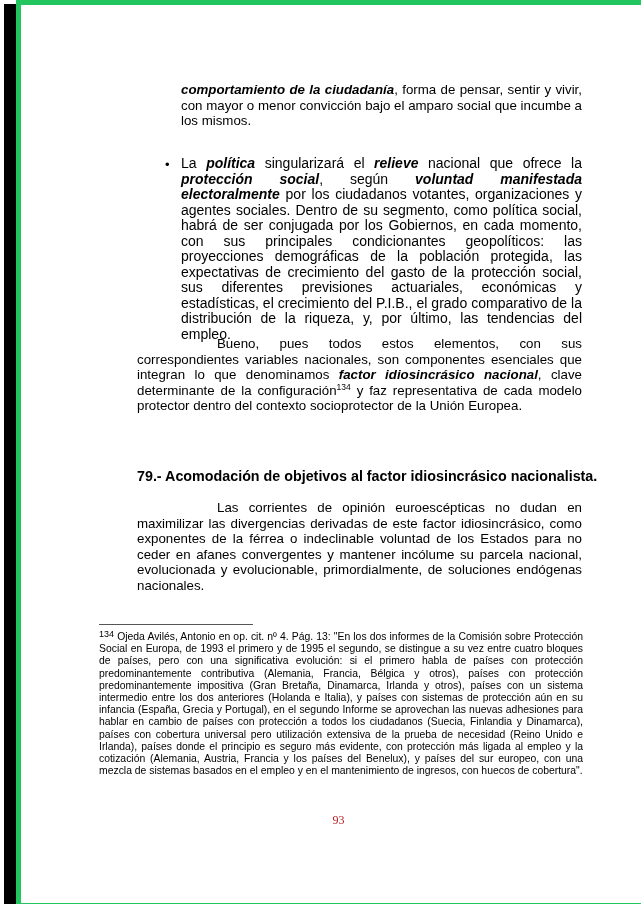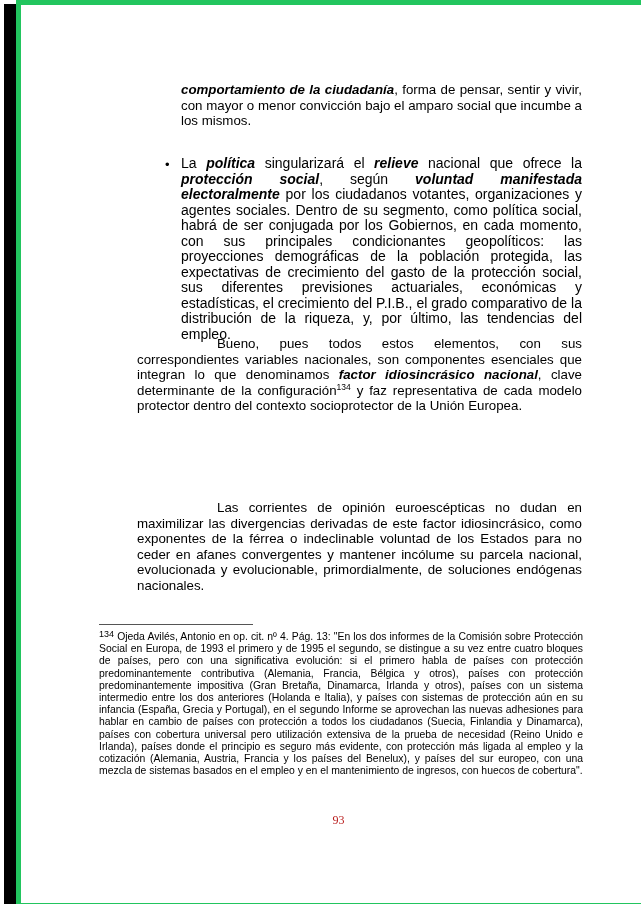--- a/index.html
+++ b/index.html
@@ -38,20 +38,21 @@
 
   <span class="bullet-dot">•</span>
   <div class="bullet-list">
     <span>La </span><span class="bi">política</span><span> singularizará el </span><span class="bi">relieve</span><span> nacional que ofrece la </span><span class="bi">protección social</span><span>, según </span><span class="bi">voluntad manifestada electoralmente</span><span> por los ciudadanos votantes, organizaciones y agentes sociales. Dentro de su segmento, como política social, habrá de ser conjugada por los Gobiernos, en cada momento, con sus principales condicionantes geopolíticos: las proyecciones demográficas de la población protegida, las expectativas de crecimiento del gasto de la protección social, sus diferentes previsiones actuariales, económicas y estadísticas, el crecimiento del P.I.B., el grado comparativo de la distribución de la riqueza, y, por último, las tendencias del empleo.</span>
   </div>
 
   <div class="blk" style="left:116px; top:331px; width:445px;">
     <p><span class="indent"></span><span>Bueno, pues todos estos elementos, con sus correspondientes variables nacionales, son componentes esenciales que integran lo que denominamos </span><span class="bi">factor idiosincrásico nacional</span><span>, clave determinante de la configuración</span><sup>134</sup><span> y faz representativa de cada modelo protector dentro del contexto socioprotector de la Unión Europea.</span></p>
   </div>
 
+  <div class="heading">79.-  Acomodación de objetivos al factor idiosincrásico nacionalista.</div>
 
   <div class="blk" style="left:116px; top:495px; width:445px;">
     <p><span class="indent"></span><span>Las corrientes de opinión euroescépticas no dudan en maximilizar las divergencias derivadas de este factor idiosincrásico, como exponentes de la férrea o indeclinable voluntad de los Estados para no ceder en afanes convergentes y mantener incólume su parcela nacional, evolucionada y evolucionable, primordialmente, de soluciones endógenas nacionales.</span></p>
   </div>
 
   <div class="fn-rule"></div>
   <div class="footnote">
     <sup>134</sup><span> Ojeda Avilés, Antonio en op. cit. nº 4. Pág. 13: "En los dos informes de la Comisión sobre Protección Social en Europa, de 1993 el primero y de 1995 el segundo, se distingue a su vez entre cuatro bloques de países, pero con una significativa evolución: si el primero habla de países con protección predominantemente contributiva (Alemania, Francia, Bélgica y otros), países con protección predominantemente impositiva (Gran Bretaña, Dinamarca, Irlanda y otros), países con un sistema intermedio entre los dos anteriores (Holanda e Italia), y países con sistemas de protección aún en su infancia (España, Grecia y Portugal), en el segundo Informe se aprovechan las nuevas adhesiones para hablar en cambio de países con protección a todos los ciudadanos (Suecia, Finlandia y Dinamarca), países con cobertura universal pero utilización extensiva de la prueba de necesidad (Reino Unido e Irlanda), países donde el principio es seguro más evidente, con protección más ligada al empleo y la cotización (Alemania, Austria, Francia y los países del Benelux), y países del sur europeo, con una mezcla de sistemas basados en el empleo y en el mantenimiento de ingresos, con huecos de cobertura".</span>
   </div>
 

